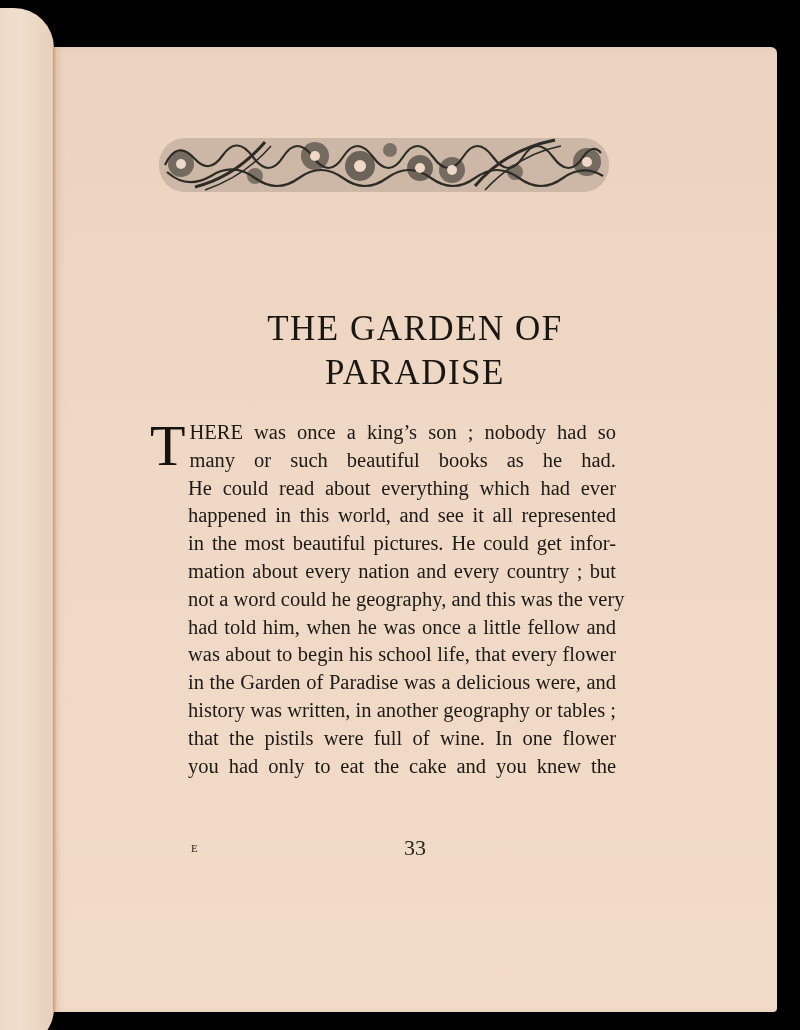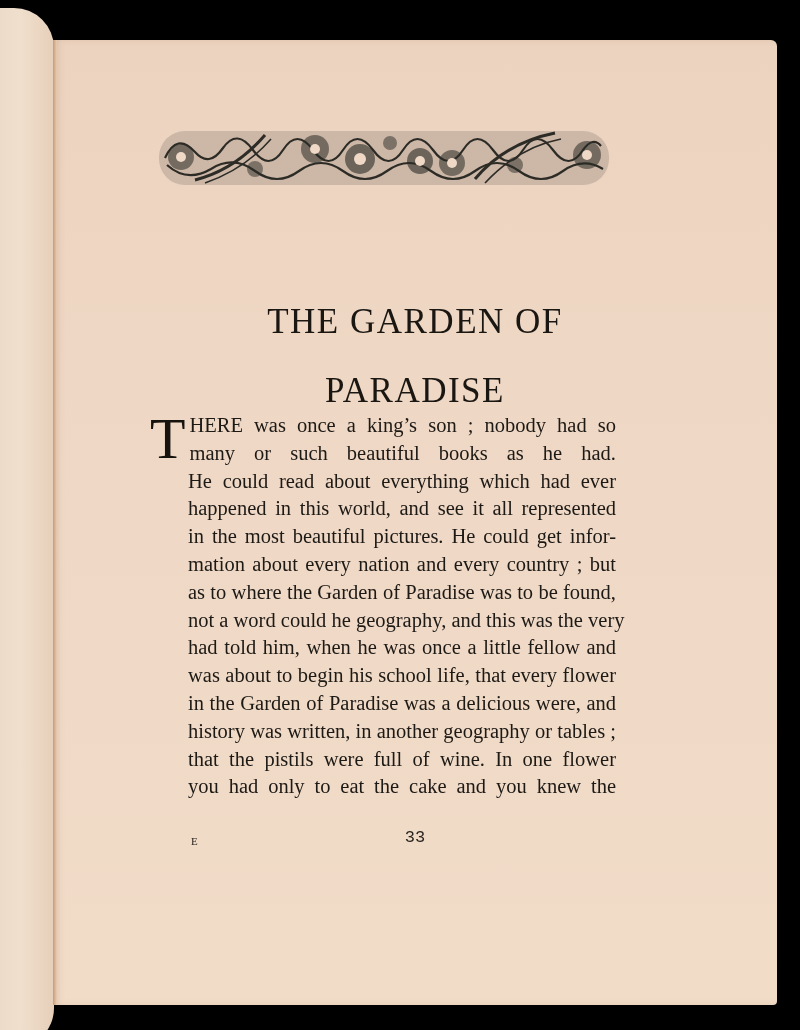--- a/index.html
+++ b/index.html
@@ -1,28 +1,28 @@
 <!DOCTYPE html>
 <html><head>
 <meta charset="utf-8">
 <style>
   html, body { margin:0; padding:0; }
   body { width:800px; height:1030px; background:#000; position:relative; overflow:hidden; font-family:"Liberation Serif","DejaVu Serif",serif; }
   .left-page { position:absolute; left:-30px; top:8px; width:84px; height:1040px; background:linear-gradient(90deg,#e9d6c4 0%,#f0dfcd 60%,#e6cfb9 100%); border-radius:0 40px 40px 0; }
-  .page { position:absolute; left:53px; top:40px; width:724px; height:965px; background:linear-gradient(180deg,#ecd3bf 0%,#efd9c6 50%,#f1dcc8 100%); border-radius:0 6px 4px 0; box-shadow: inset 6px 0 8px -4px rgba(160,110,70,.45); }
+  .page { position:absolute; left:53px; top:47px; width:724px; height:965px; background:linear-gradient(180deg,#ecd3bf 0%,#efd9c6 50%,#f1dcc8 100%); border-radius:0 6px 4px 0; box-shadow: inset 6px 0 8px -4px rgba(160,110,70,.45); }
   .gutter { position:absolute; left:0; top:0; width:4px; height:100%; background:linear-gradient(90deg,#c99a78,#e8cdb6); }
   .ornament { position:absolute; left:102px; top:85px; width:458px; height:66px; }
   .title { position:absolute; left:0; width:100%; text-align:center; color:#1a1612; font-size:35px; letter-spacing:1.5px; }
   .t1 { top:262px; }
-  .t2 { top:306px;margin-top:25px; }
+  .t2 { top:306px; }
   .body-text { position:absolute; left:99px; top:372px; width:464px; color:#1d1915; font-size:20.5px; line-height:27.8px; }
   .line { display:block; text-align:justify; text-align-last:justify; white-space:nowrap; height:27.8px;margin-left:36px; }
   .dropcap { float:left; font-size:58px; line-height:46px; margin:4px 4px 0 -2px; color:#16120e; }
   .sig { position:absolute; left:138px; top:795px; font-size:11px; color:#2a241e; }
-  .pagenum { position:absolute; left:0; width:100%; text-align:center; top:788px; font-size:17px; color:#2a241e;font-family:Liberation Mono, monospace; }
+  .pagenum { position:absolute; left:0; width:100%; text-align:center; top:788px; font-size:22px; color:#2a241e; }
 </style>
 </head>
 <body>
 
 <div class="left-page"></div>
 
 <div class="page">
   <div class="gutter"></div>
 
   <svg class="ornament" viewBox="0 0 458 66">
@@ -58,21 +58,20 @@
   <div class="title t2">PARADISE</div>
 
   <div class="body-text">
     <span class="dropcap">T</span>
     <span class="line">HERE was once a king’s son ; nobody had so</span>
     <span class="line">many or such beautiful books as he had.</span>
     <span class="line">He could read about everything which had ever</span>
     <span class="line">happened in this world, and see it all represented</span>
     <span class="line">in the most beautiful pictures.  He could get infor-</span>
     <span class="line">mation about every nation and every country ; but</span>
-    <span class="line">as to where the Garden of Paradise was to be found,</span>
     <span class="line">not a word could he geography, and this was the very</span>
     <span class="line">had told him, when he was once a little fellow and</span>
     <span class="line">was about to begin his school life, that every flower</span>
     <span class="line">in the Garden of Paradise was a delicious were, and</span>
     <span class="line">history was written, in another geography or tables ;</span>
     <span class="line">that the pistils were full of wine.  In one flower</span>
     <span class="line">you had only to eat the cake and you knew the</span>
   </div>
 
   <div class="sig">E</div>

